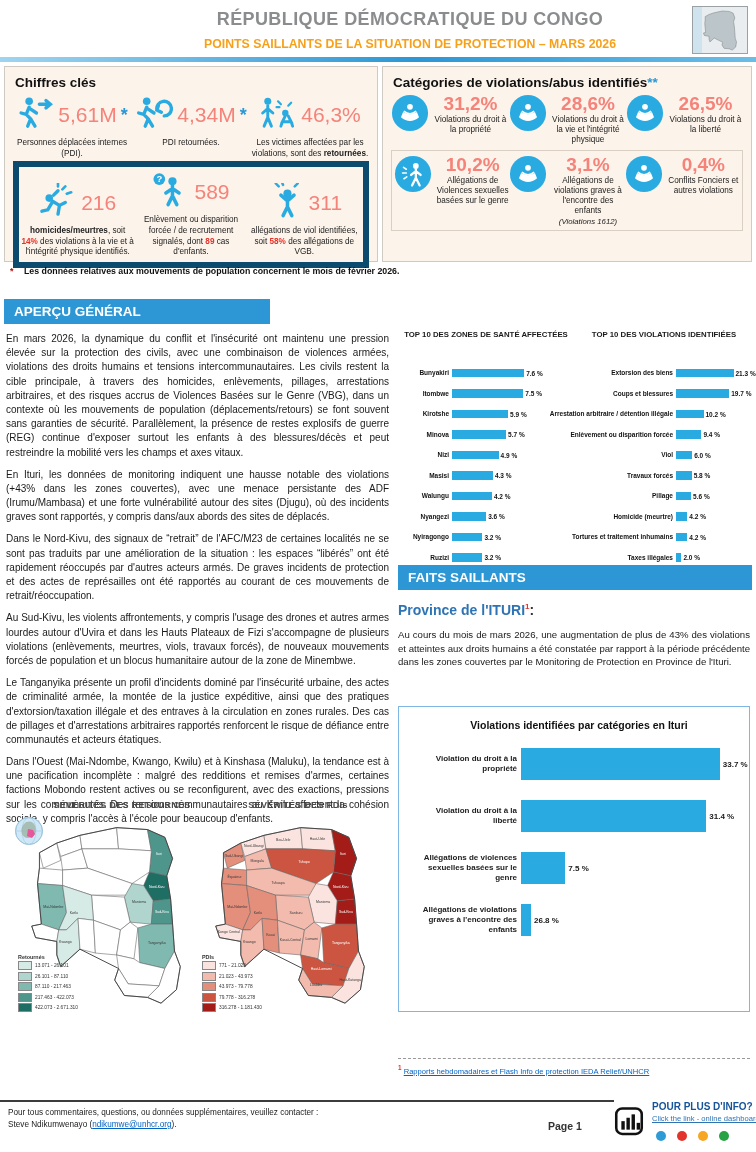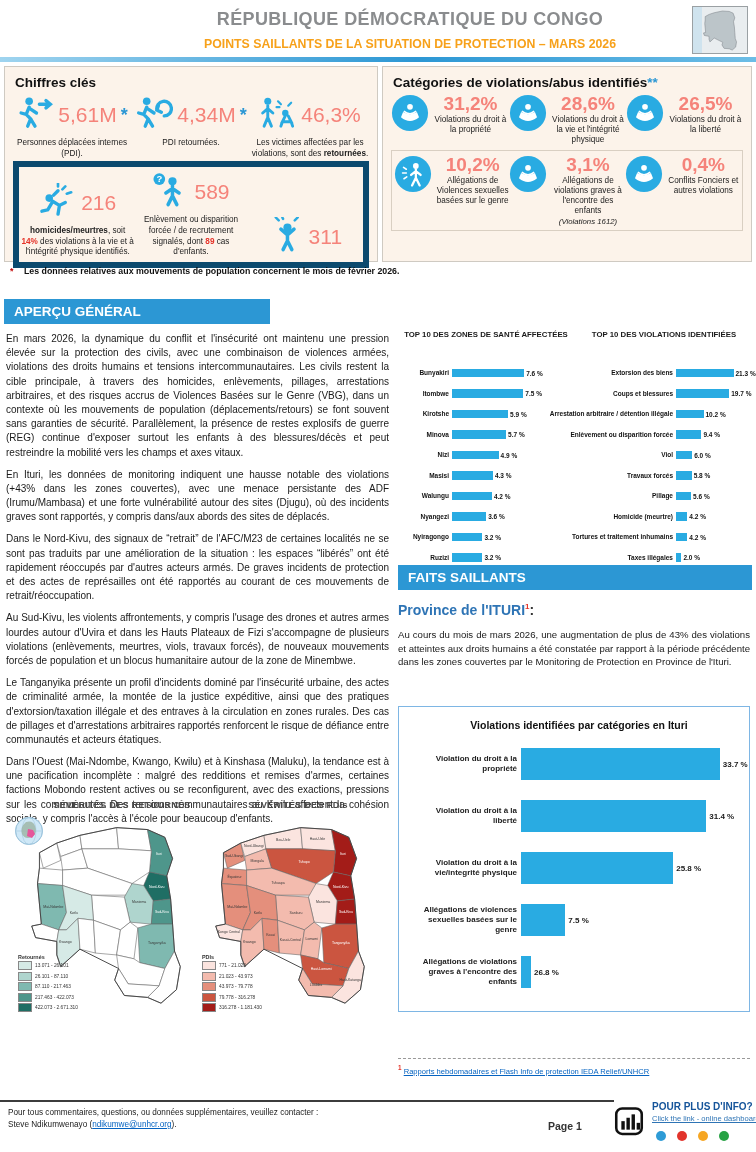--- a/index.html
+++ b/index.html
@@ -198,20 +198,21 @@
             <div class="stat-top">
               <span><svg viewBox="0 0 26 24" width="38" height="36">
                   <g stroke="#29ABE2" stroke-width="2.4" stroke-linecap="round" fill="none">
                     <circle cx="14" cy="7" r="2.8" fill="#29ABE2" stroke="none"></circle>
                     <path d="M14 10 v6 M14 12 l-4.5 -4 M14 12 l4.5 -4 M14 16 l-3 6 M14 16 l3 6"></path>
                     <path d="M8 2 l-2 -2 M11 1 l-0.5 -1 M19 2 l2 -2" stroke-width="1.7"></path>
                   </g>
                 </svg></span>
               <span class="stat-val">311</span>
             </div>
+            <div class="stat-lab"><span>allégations de viol identifiées, soit </span><span class="seg-r">58%</span><span> des allégations de VGB.</span></div>
           </div>
         </div>
       </div>
   </section>
 
   <section class="box" id="cat-box">
     <h2><span>Catégories de violations/abus identifiés</span><span class="stars">**</span></h2>
     <div id="cat-rows">
         <div class="cat-row">
           <div class="cat">
@@ -471,25 +472,20 @@
     <div class="ic-rows">
         <div class="ic-row">
           <div class="ic-label">Violation du droit à la propriété</div>
           <div class="ic-bar" style="width: 198.8px;"></div>
           <div class="ic-val">33.7 %</div>
         </div>
         <div class="ic-row">
           <div class="ic-label">Violation du droit à la liberté</div>
           <div class="ic-bar" style="width: 185.3px;"></div>
           <div class="ic-val">31.4 %</div>
-        </div>
-        <div class="ic-row">
-          <div class="ic-label">Violation du droit à la vie/integrité physique</div>
-          <div class="ic-bar" style="width: 152.2px;"></div>
-          <div class="ic-val">25.8 %</div>
         </div>
         <div class="ic-row">
           <div class="ic-label">Allégations de violences sexuelles basées sur le genre</div>
           <div class="ic-bar" style="width: 44.3px;"></div>
           <div class="ic-val">7.5 %</div>
         </div>
         <div class="ic-row">
           <div class="ic-label">Allégations de violations graves à l'encontre des enfants</div>
           <div class="ic-bar" style="width: 10px;"></div>
           <div class="ic-val">26.8 %</div>

